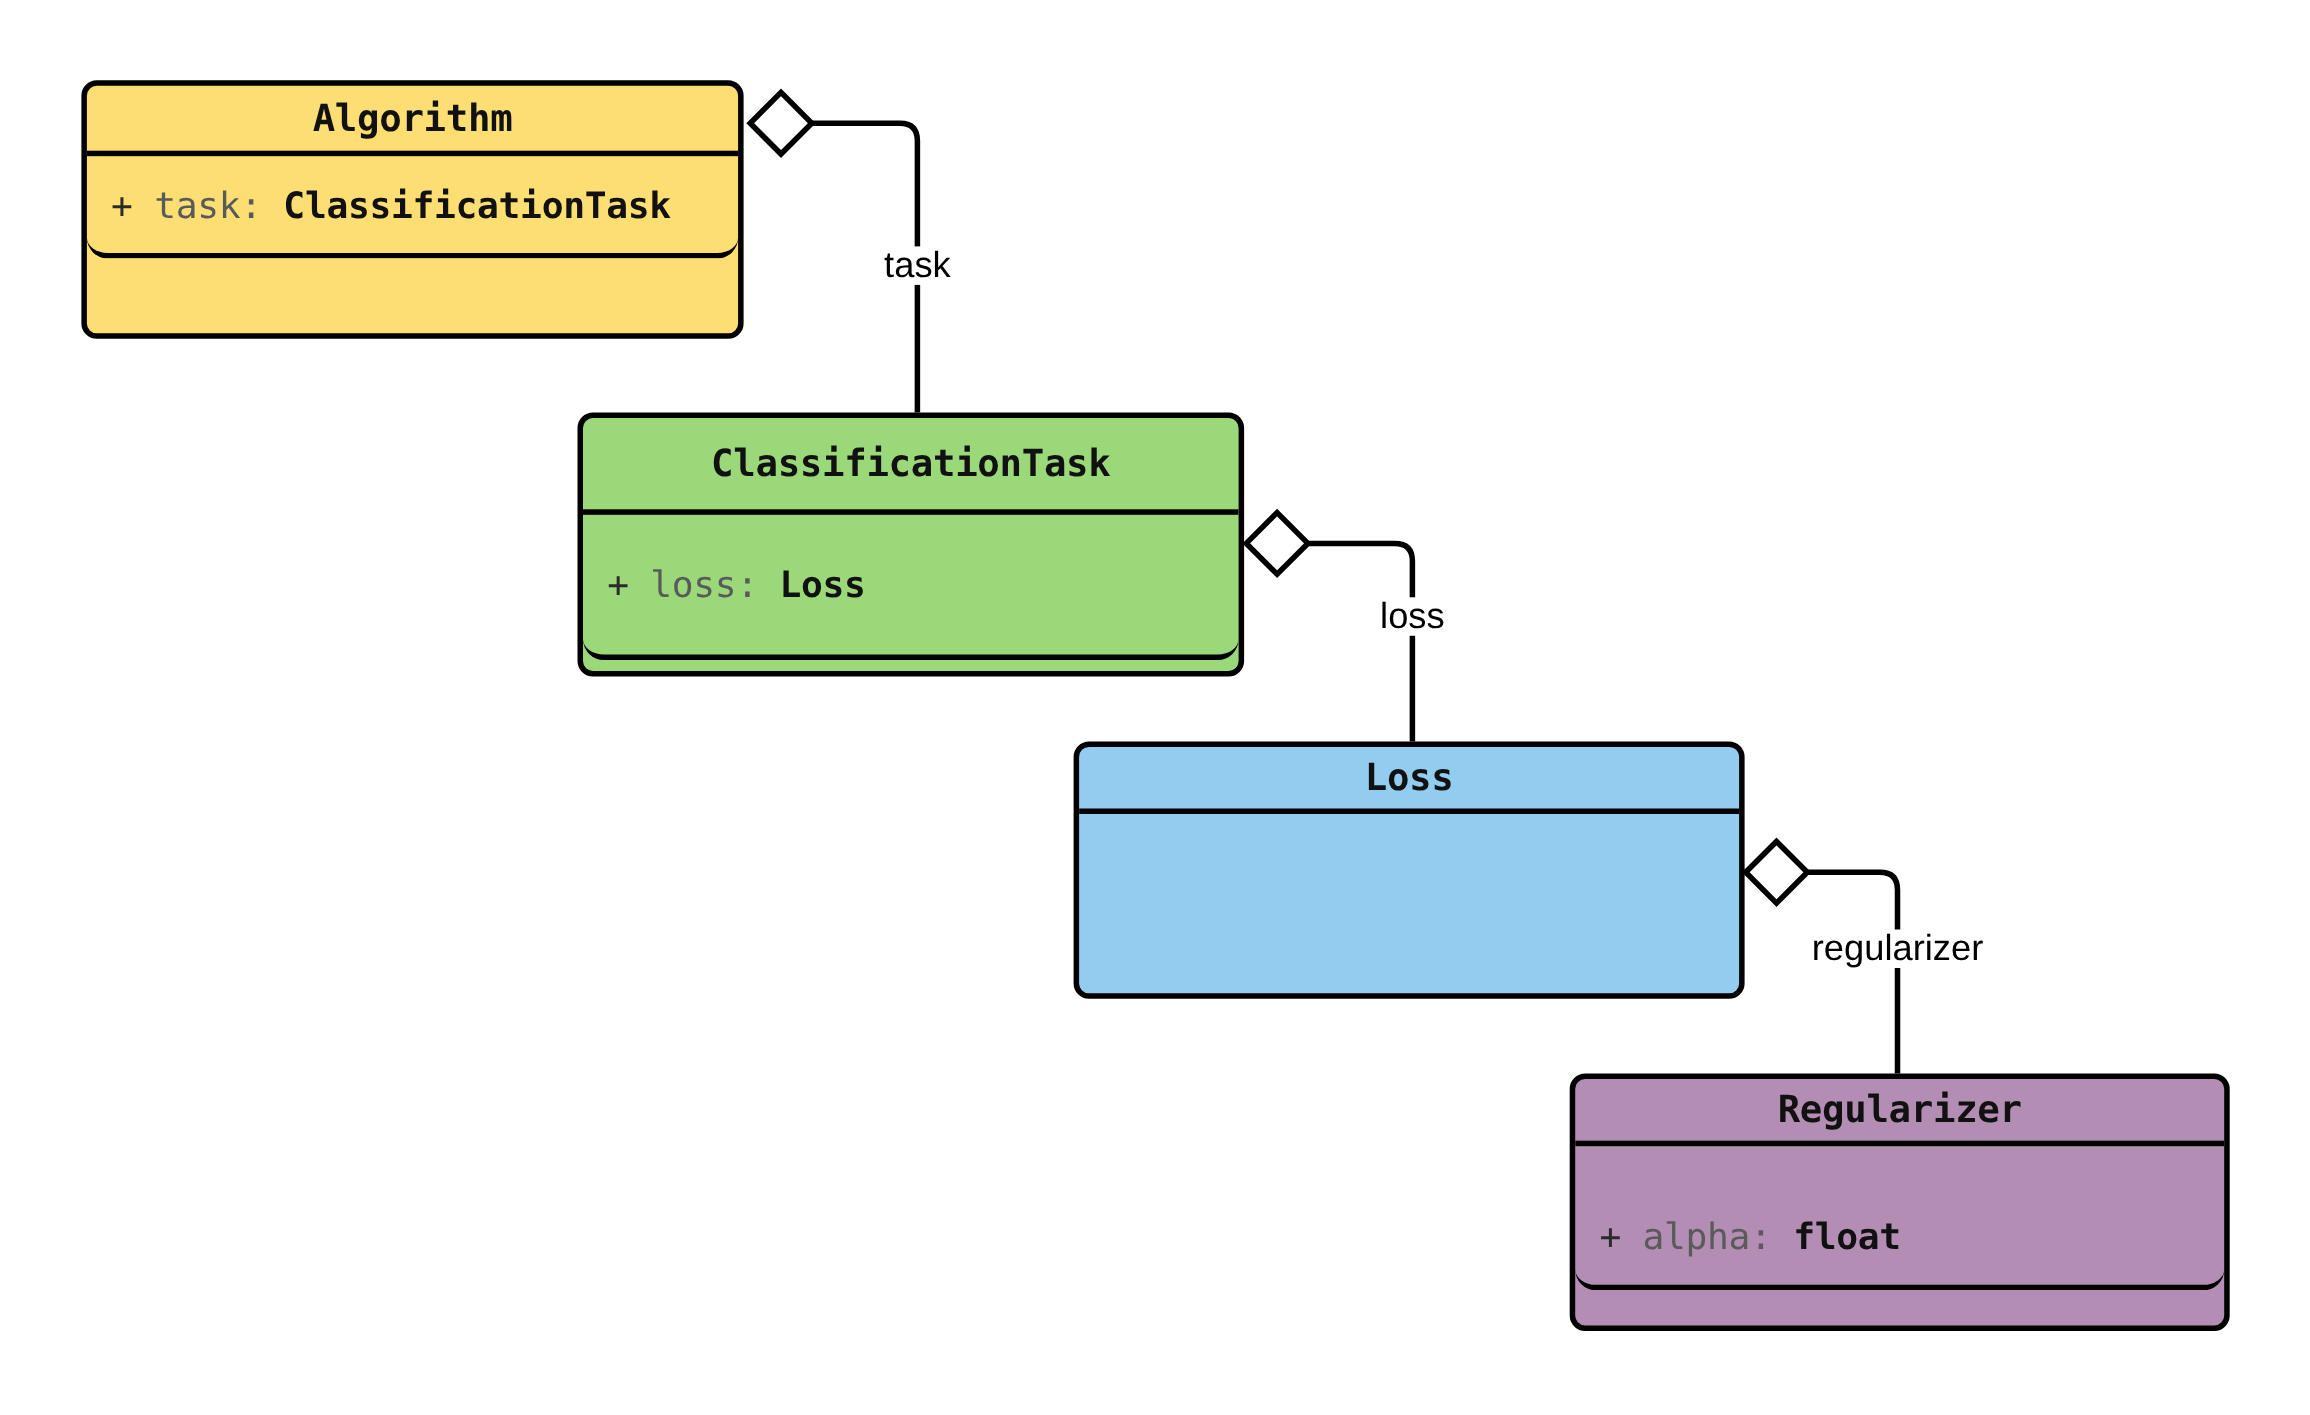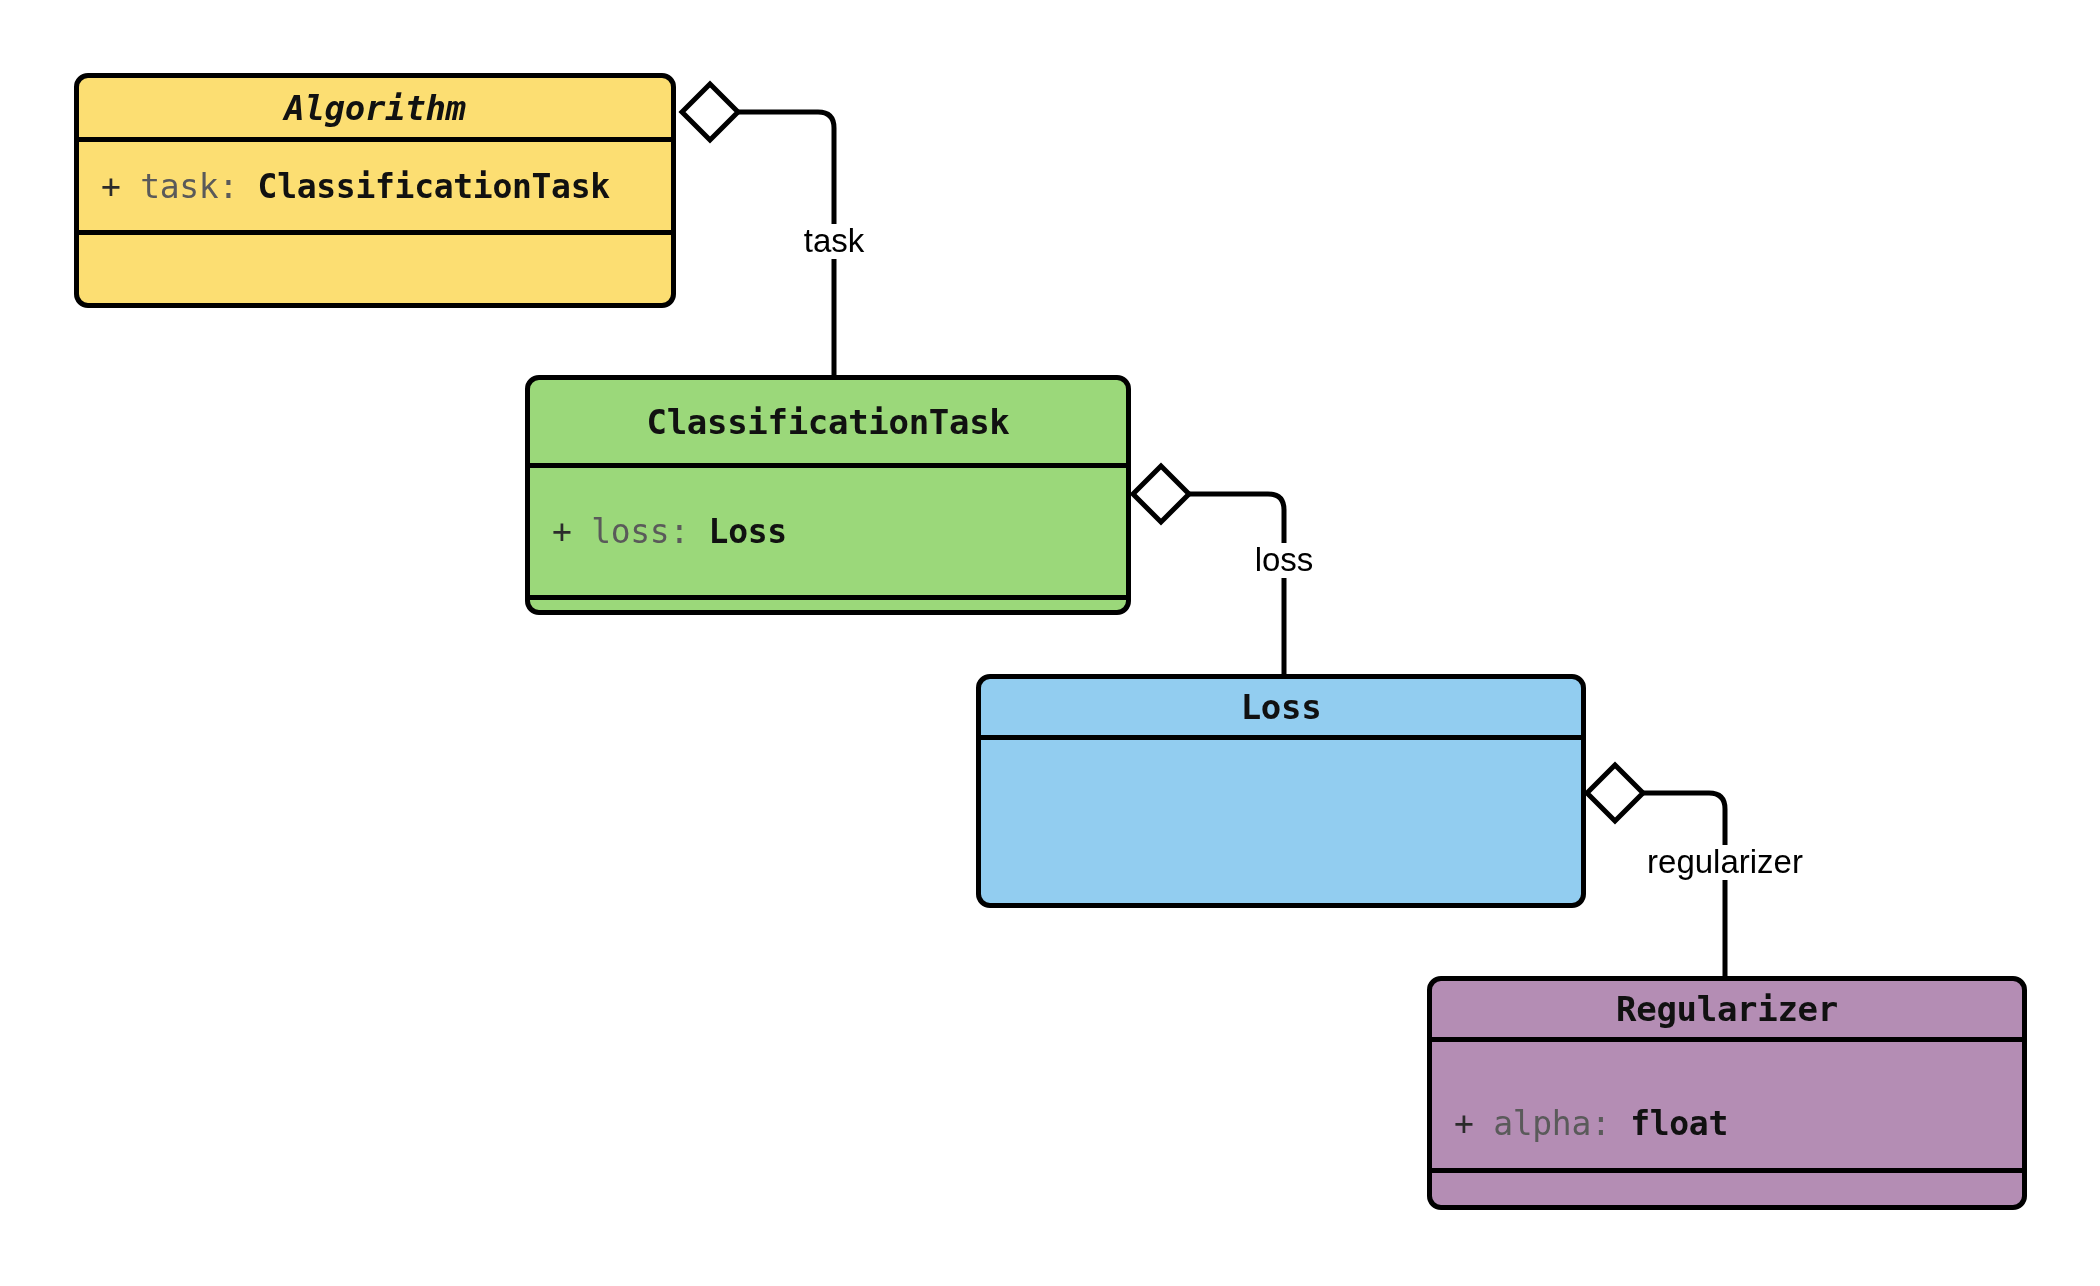--- a/index.html
+++ b/index.html
@@ -72,20 +72,21 @@
     justify-content: center;
     letter-spacing: -0.3px;
   }
   .class-attrs {
     box-sizing: border-box;
     border-bottom: 5px solid #000000;
     display: flex;
     flex-direction: column;
     justify-content: center;
     padding-left: 22px;
+    border-radius: 19px;
   }
   .attr-row {
     font-family: "DejaVu Sans Mono", "Liberation Mono", monospace;
     font-size: 33px;
     white-space: nowrap;
     letter-spacing: -0.3px;
   }
   .attr-vis   { color: #2b2b2b; }
   .attr-name  { color: #5a5a5a; }
   .attr-colon { color: #5a5a5a; }
@@ -103,21 +104,21 @@
       <path d="M 738 112 L 818 112 Q 834 112 834 128 L 834 375" class="edge-path"></path>
       <polygon points="682,112 710,84 738,112 710,140" class="edge-diamond"></polygon>
       <path d="M 1189 494 L 1268 494 Q 1284 494 1284 510 L 1284 674" class="edge-path"></path>
       <polygon points="1133,494 1161,466 1189,494 1161,522" class="edge-diamond"></polygon>
       <path d="M 1643 793 L 1709 793 Q 1725 793 1725 809 L 1725 976" class="edge-path"></path>
       <polygon points="1587,793 1615,765 1643,793 1615,821" class="edge-diamond"></polygon>
     </svg>
 
   <div id="nodes">
       <div class="class-box" style="left: 74px; top: 73px; width: 602px; height: 235px; background: rgb(252, 222, 114);">
-        <div class="class-name" style="height: 64px; font-style: italic;">Algorithm</div>
+        <div class="class-name" style="height: 64px;">Algorithm</div>
         <div class="class-attrs" style="height: 93px;">
           <div class="attr-row"><span class="attr-vis">+</span>&nbsp;<span class="attr-name">task</span><span class="attr-colon">:</span>&nbsp;<span class="attr-type">ClassificationTask</span></div>
         </div>
         <div class="class-methods"></div>
       </div>
       <div class="class-box" style="left: 525px; top: 375px; width: 606px; height: 240px; background: rgb(155, 216, 122);">
         <div class="class-name" style="height: 88px;">ClassificationTask</div>
         <div class="class-attrs" style="height: 132px;">
           <div class="attr-row"><span class="attr-vis">+</span>&nbsp;<span class="attr-name">loss</span><span class="attr-colon">:</span>&nbsp;<span class="attr-type">Loss</span></div>
         </div>

